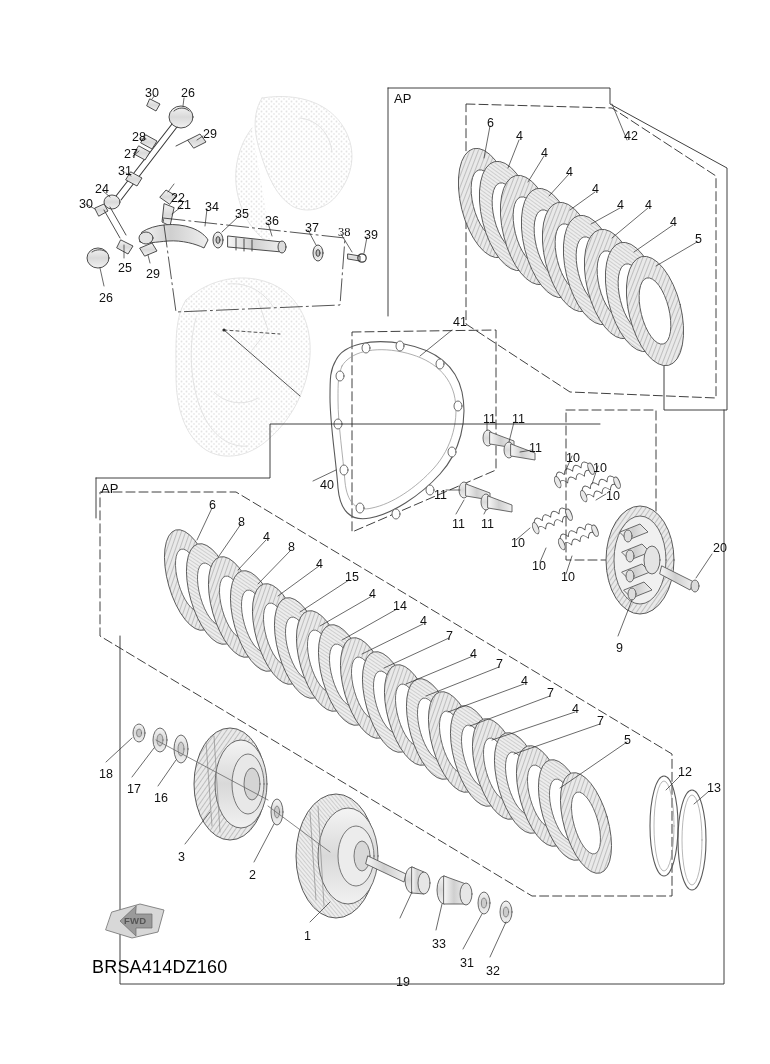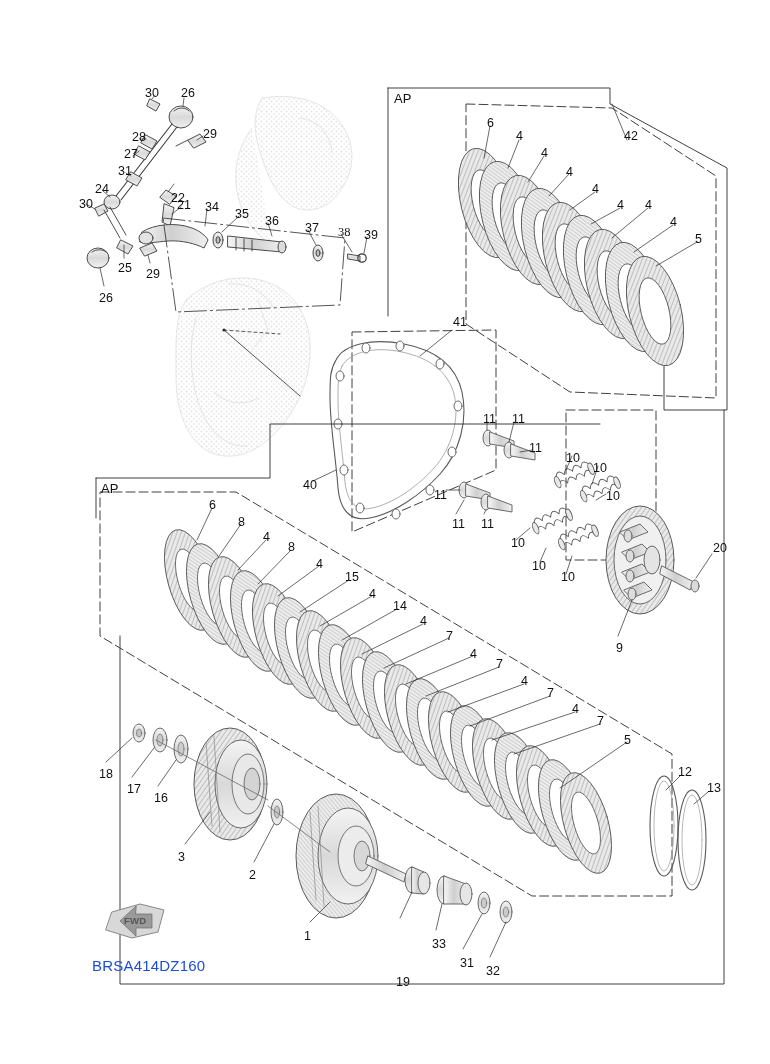--- a/index.html
+++ b/index.html
@@ -2,21 +2,21 @@
 <html><head>
 <meta charset="utf-8">
 <style>
   html, body { margin:0; padding:0; background:#ffffff; }
   body { width:770px; height:1064px; position:relative; overflow:hidden;
          font-family:"Liberation Sans", sans-serif; color:#1a1a1a; }
   #sheet { position:absolute; inset:0; }
   svg.layer { position:absolute; left:0; top:0; width:770px; height:1064px; }
   .lbl { position:absolute; font-size:12.5px; line-height:1;
          color:#111; white-space:nowrap; }
-  .partcode { position:absolute; font-size:15px; letter-spacing:0.2px; color:#1d4ed8; }
+  .partcode { position:absolute; font-size:18px; letter-spacing:0.2px; color:#000000; }
   .grp { position:absolute; font-size:13px; color:#111; }
   .fwd-text { position:absolute; font-size:9.5px; font-weight:bold; color:#555;
               letter-spacing:0.3px; }
 </style>
 </head>
 <body>
 
 <div id="sheet">
 
   <svg class="layer" viewBox="0 0 770 1064">
@@ -549,21 +549,21 @@
       <div class="lbl" style="left: 593px; top: 462px;">10</div>
       <div class="lbl" style="left: 606px; top: 490px;">10</div>
       <div class="lbl" style="left: 434px; top: 489px;">11</div>
       <div class="lbl" style="left: 452px; top: 518px;">11</div>
       <div class="lbl" style="left: 481px; top: 518px;">11</div>
       <div class="lbl" style="left: 511px; top: 537px;">10</div>
       <div class="lbl" style="left: 532px; top: 560px;">10</div>
       <div class="lbl" style="left: 561px; top: 571px;">10</div>
       <div class="lbl" style="left: 713px; top: 542px;">20</div>
       <div class="lbl" style="left: 616px; top: 642px;">9</div>
-      <div class="lbl" style="left: 303px; top: 479px;">40</div>
+      <div class="lbl" style="left: 320px; top: 479px;">40</div>
       <div class="lbl" style="left: 209px; top: 499px;">6</div>
       <div class="lbl" style="left: 238px; top: 516px;">8</div>
       <div class="lbl" style="left: 263px; top: 531px;">4</div>
       <div class="lbl" style="left: 288px; top: 541px;">8</div>
       <div class="lbl" style="left: 316px; top: 558px;">4</div>
       <div class="lbl" style="left: 345px; top: 571px;">15</div>
       <div class="lbl" style="left: 369px; top: 588px;">4</div>
       <div class="lbl" style="left: 393px; top: 600px;">14</div>
       <div class="lbl" style="left: 420px; top: 615px;">4</div>
       <div class="lbl" style="left: 446px; top: 630px;">7</div>

